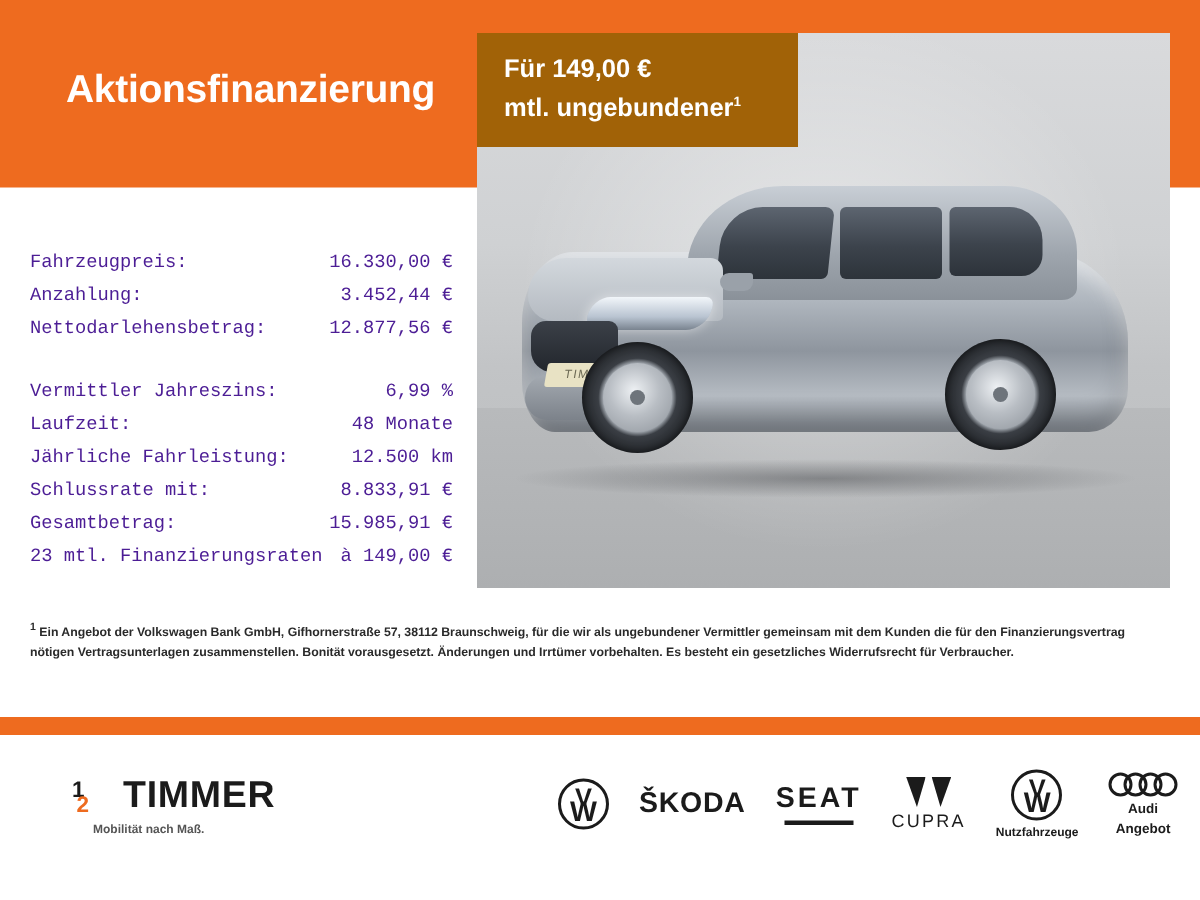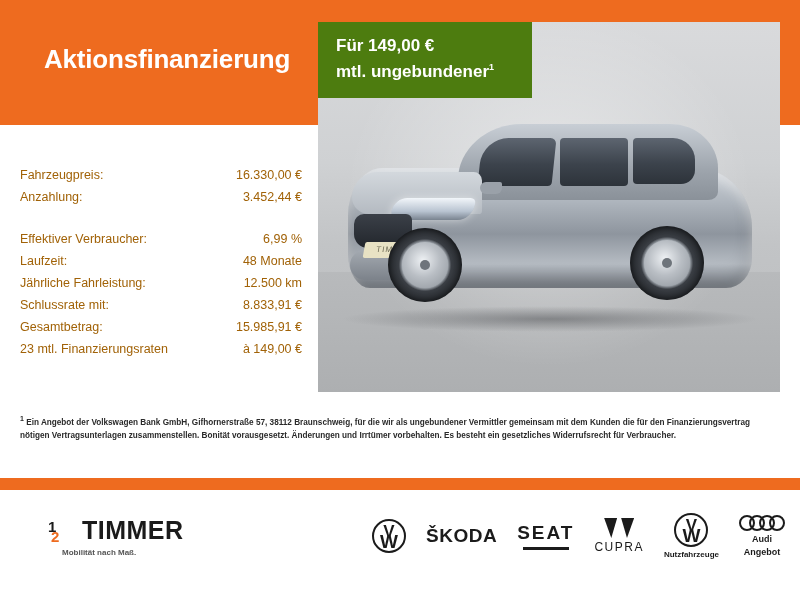--- a/index.html
+++ b/index.html
@@ -144,21 +144,21 @@
   .mirror {
     position: absolute; left: 150px; top: 72px; width: 22px; height: 12px;
     background: #9aa1a9; border-radius: 6px 2px 6px 6px;
   }
 
   
   .price-badge {
     position: absolute;
     left: 318px; top: 22px;
     width: 214px; height: 76px;
-    background: #4d7c0f;
+    background: #a16207;
     color: #ffffff;
   }
   .price-badge .l1 {
     position: absolute; left: 18px; top: 14px;
     font-size: 17px; font-weight: bold;
   }
   .price-badge .l2 {
     position: absolute; left: 18px; top: 40px;
     font-size: 17px; font-weight: bold;
   }
@@ -169,23 +169,24 @@
   
   .finance {
     position: absolute;
     left: 20px; top: 164px;
     width: 282px;
   }
   .frow {
     display: flex;
     justify-content: space-between;
     font-size: 12.5px;
-    color: #a16207;
+    color: #4c1d95;
     line-height: 22px;
     white-space: nowrap;
+    font-family: Liberation Mono, monospace;
   }
   .frow .lbl { }
   .frow .val { font-weight: normal; }
   .gap { height: 20px; }
 
   
   .footnote {
     position: absolute;
     left: 20px; top: 412px;
     width: 760px;
@@ -333,25 +334,29 @@
   <div class="finance">
 
     <div class="frow">
       <span class="lbl">Fahrzeugpreis:</span>
       <span class="val">16.330,00 €</span>
     </div>
     <div class="frow">
       <span class="lbl">Anzahlung:</span>
       <span class="val">3.452,44 €</span>
     </div>
+    <div class="frow">
+      <span class="lbl">Nettodarlehensbetrag:</span>
+      <span class="val">12.877,56 €</span>
+    </div>
 
     <div class="gap"></div>
 
     <div class="frow">
-      <span class="lbl">Effektiver Verbraucher:</span>
+      <span class="lbl">Vermittler Jahreszins:</span>
       <span class="val">6,99 %</span>
     </div>
     <div class="frow">
       <span class="lbl">Laufzeit:</span>
       <span class="val">48 Monate</span>
     </div>
     <div class="frow">
       <span class="lbl">Jährliche Fahrleistung:</span>
       <span class="val">12.500 km</span>
     </div>

